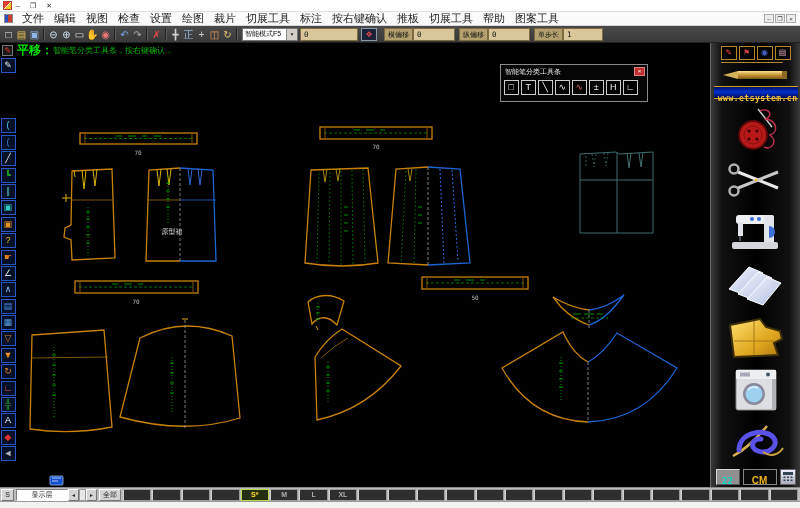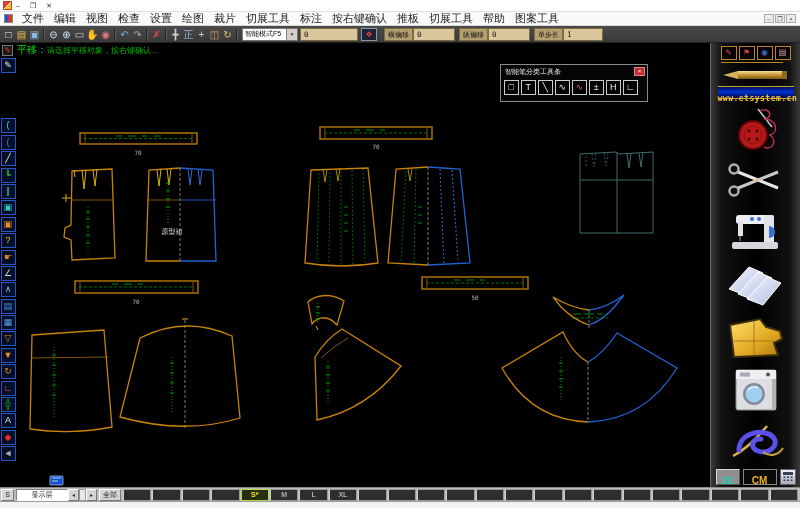--- a/index.html
+++ b/index.html
@@ -26,21 +26,21 @@
   .tb-dd .ddt{flex:1;padding-left:2px;white-space:nowrap;overflow:hidden;}
   .tb-dd .dda{width:10px;height:11px;background:#d4d0c8;border-left:1px solid #888;font-size:5px;color:#333;text-align:center;line-height:11px;}
   .tb-in{height:13px;background:#d9c79b;border:1px solid #7d6c42;font-size:7.5px;color:#111;box-sizing:border-box;padding:0 0 0 3px;line-height:11px;font-family:"DejaVu Sans Mono",monospace;}
   .tb-lab{height:13px;background:#b3a06e;border:1px solid #7d6c42;font-size:7px;color:#111;box-sizing:border-box;text-align:center;line-height:11px;padding:0 3px;white-space:nowrap;margin-left:4px;}
   .tb-cap{width:16px;height:13px;background:#1c2238;border:1px solid #8899aa;color:#e04848;font-size:8px;text-align:center;line-height:11px;box-sizing:border-box;margin:0 3px;}
   
   #mainrow{display:flex;height:444px;}
   #leftcol{width:710px;display:flex;flex-direction:column;}
   #promptbar{height:14px;background:#000;display:flex;align-items:center;}
   .pr-ico{width:11px;height:11px;margin:0 4px 0 2px;background:#1a1a1a;border:1px solid #777;color:#e03030;font-size:8px;line-height:9px;text-align:center;box-sizing:border-box;}
-  .pr-tool{color:#00e400;font-size:10px;font-weight:normal;}
+  .pr-tool{color:#00e400;font-size:12px;font-weight:bold;}
   .pr-msg{color:#00b400;font-size:8px;}
   #workspace{height:430px;display:flex;}
   
   #lefttools{width:16px;background:#000;display:flex;flex-direction:column;align-items:center;padding-top:1px;box-sizing:border-box;}
   .lti{width:15px;height:15px;margin-bottom:1.4px;border:1px solid #2a57c8;background:#041028;box-sizing:border-box;text-align:center;line-height:13px;font-size:9px;cursor:default;flex:none;}
   .lt-gap{height:44px;flex:none;}
   
   #canvas{width:694px;height:430px;position:relative;background:#000;}
   #canvas svg{position:absolute;left:0;top:0;}
   .po{stroke:#c8820a;fill:none;stroke-width:1.3px;}
@@ -64,21 +64,21 @@
   #penpanel .pp-title{height:13px;display:flex;align-items:center;}
   #penpanel .pp-title .t{flex:1;color:#e8e8e8;font-size:7px;padding-left:4px;white-space:nowrap;}
   #penpanel .pp-close{width:11px;height:9px;background:#c03030;border:1px solid #e08080;color:#fff;font-size:6px;line-height:7px;text-align:center;margin-right:2px;box-sizing:border-box;}
   #penpanel .pp-row{display:flex;gap:2.5px;padding:2px 3px;}
   .ppb{width:14.5px;height:15px;background:#000;border:1px solid #cccccc;box-sizing:border-box;text-align:center;line-height:13px;font-size:9px;}
   
   #rightbar{width:90px;background:linear-gradient(90deg,#3a3a3a 0,#111 12%,#000 50%,#111 88%,#3a3a3a 100%);border-left:1px solid #666;box-sizing:border-box;display:flex;flex-direction:column;justify-content:space-between;align-items:center;padding:3px 0 2px;}
   .rb-icons{display:flex;gap:2px;}
   .rb-ico{width:16px;height:14px;background:#050505;border:1px solid #b8862a;box-sizing:border-box;text-align:center;line-height:12px;font-size:8px;}
   .rb-line{width:62px;height:0;border-top:1px solid #b8862a;margin-top:2px;}
-  .rb-banner{width:76px;height:13px;background:linear-gradient(180deg,#001060,#0030d0 45%,#000850);border-top:1px solid #c9a227;border-bottom:1px solid #c9a227;box-sizing:border-box;text-align:right;}
+  .rb-banner{width:84px;height:13px;background:linear-gradient(180deg,#001060,#0030d0 45%,#000850);border-top:1px solid #c9a227;border-bottom:1px solid #c9a227;box-sizing:border-box;text-align:right;}
   .rb-banner span{color:#f0c040;font-size:8px;font-weight:bold;letter-spacing:.5px;line-height:11px;font-family:"DejaVu Sans Mono",monospace;}
   .rb-img{display:flex;justify-content:center;align-items:center;}
   .rb-bottom{display:flex;align-items:center;gap:3px;justify-content:space-between;}
   .rb-size{width:24px;height:16px;background:#8f8f8f;border:1px solid;border-color:#d8d8d8 #555 #555 #d8d8d8;box-sizing:border-box;text-align:center;}
   .rb-size span{color:#00e0c8;font-size:9px;font-weight:bold;line-height:14px;font-family:"DejaVu Sans Mono",monospace;}
   .rb-unit{width:34px;height:16px;background:#0a0a0a;border:1px solid #888;box-sizing:border-box;text-align:center;}
   .rb-unit span{color:#f0b020;font-size:10px;font-weight:bold;line-height:14px;}
   .rb-calc{width:16px;height:16px;background:linear-gradient(#eef,#aab);border:1px solid #666;box-sizing:border-box;display:flex;align-items:center;justify-content:center;}
   
   #bottombar{height:14px;background:#bdbdbd;display:flex;align-items:center;padding:0 1px;box-sizing:border-box;border-top:1px solid #8a8a8a;}
@@ -163,21 +163,21 @@
   <div class="tb-lab">单步长</div>
   <div class="tb-in" style="width:40px;">1</div>
 </div>
 
 <div id="mainrow">
   <div id="leftcol">
 
     <div id="promptbar">
       <span class="pr-ico">✎</span>
       <b class="pr-tool">平移：</b>
-      <span class="pr-msg">请选择平移对象，按右键确认...</span>
+      <span class="pr-msg">智能笔分类工具条，按右键确认...</span>
     </div>
     <div id="workspace">
 
       <div id="lefttools">
         <div class="lti" style="color: rgb(240, 240, 240);">✎</div>
         <div class="lt-gap"></div>
         <div class="lti" style="color: rgb(88, 200, 240);">(</div>
         <div class="lti" style="color: rgb(56, 120, 216);">(</div>
         <div class="lti" style="color: rgb(232, 232, 232);">╱</div>
         <div class="lti" style="color: rgb(32, 192, 32);">┗</div>

